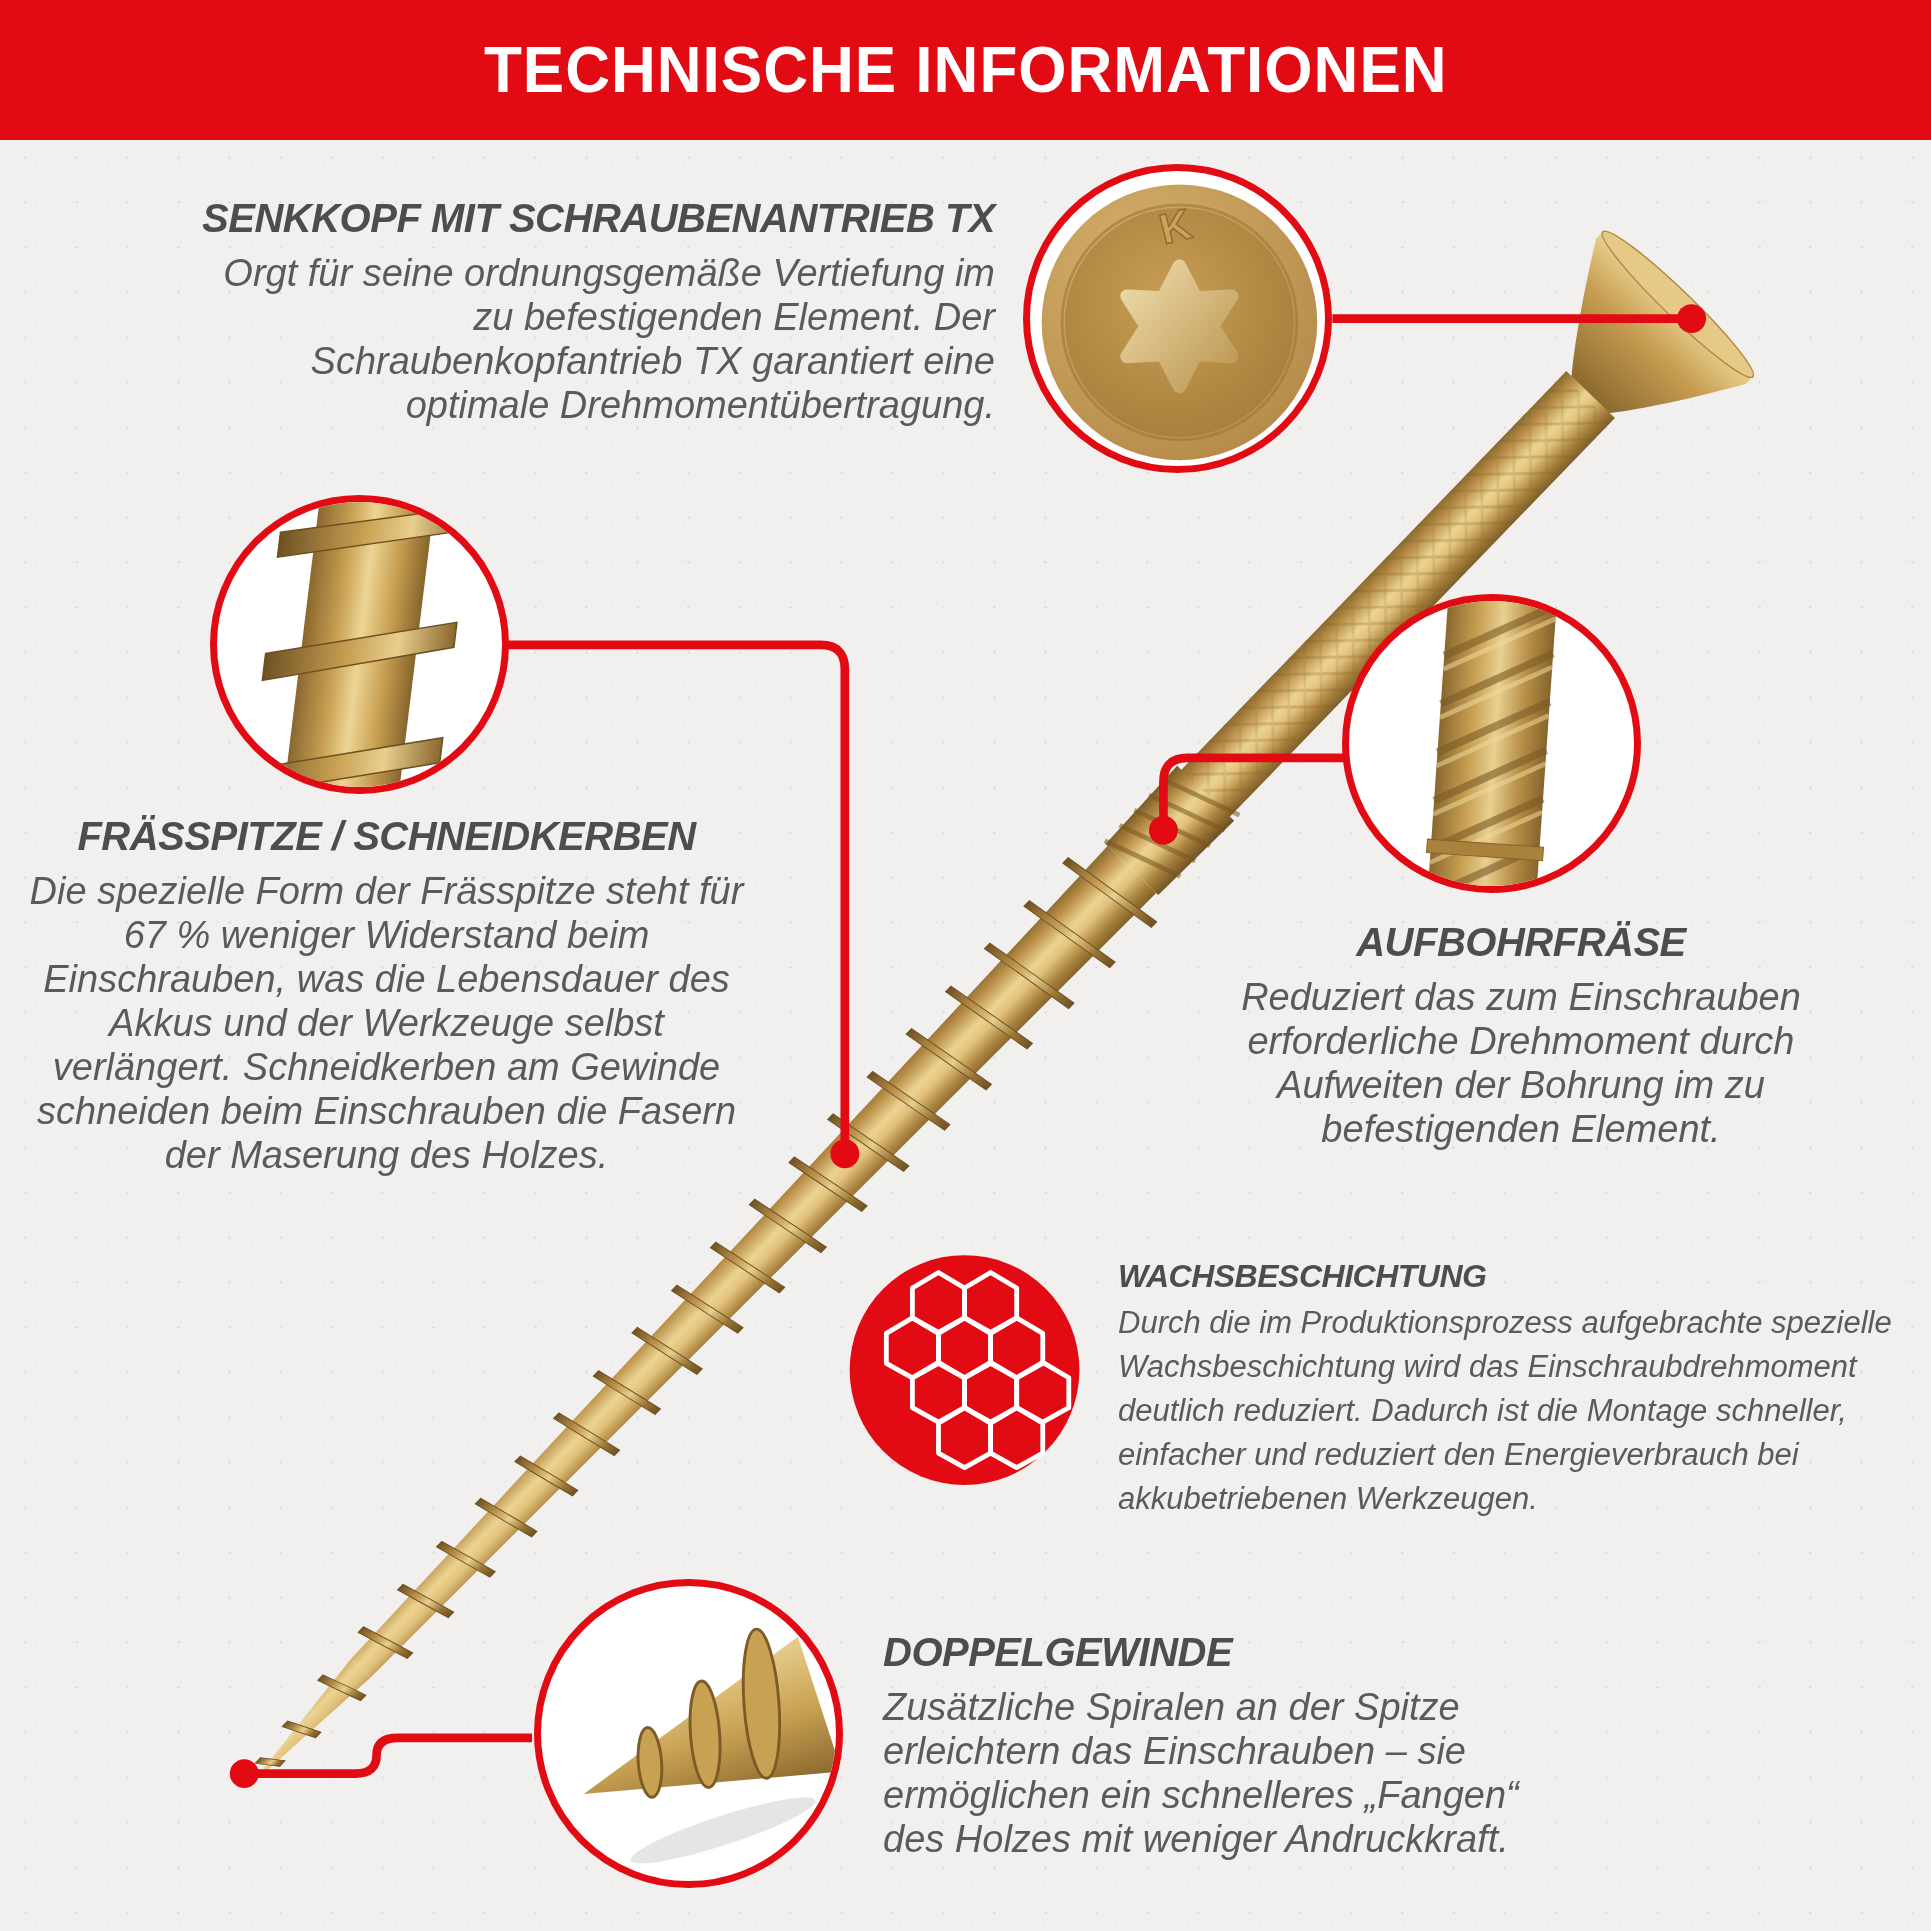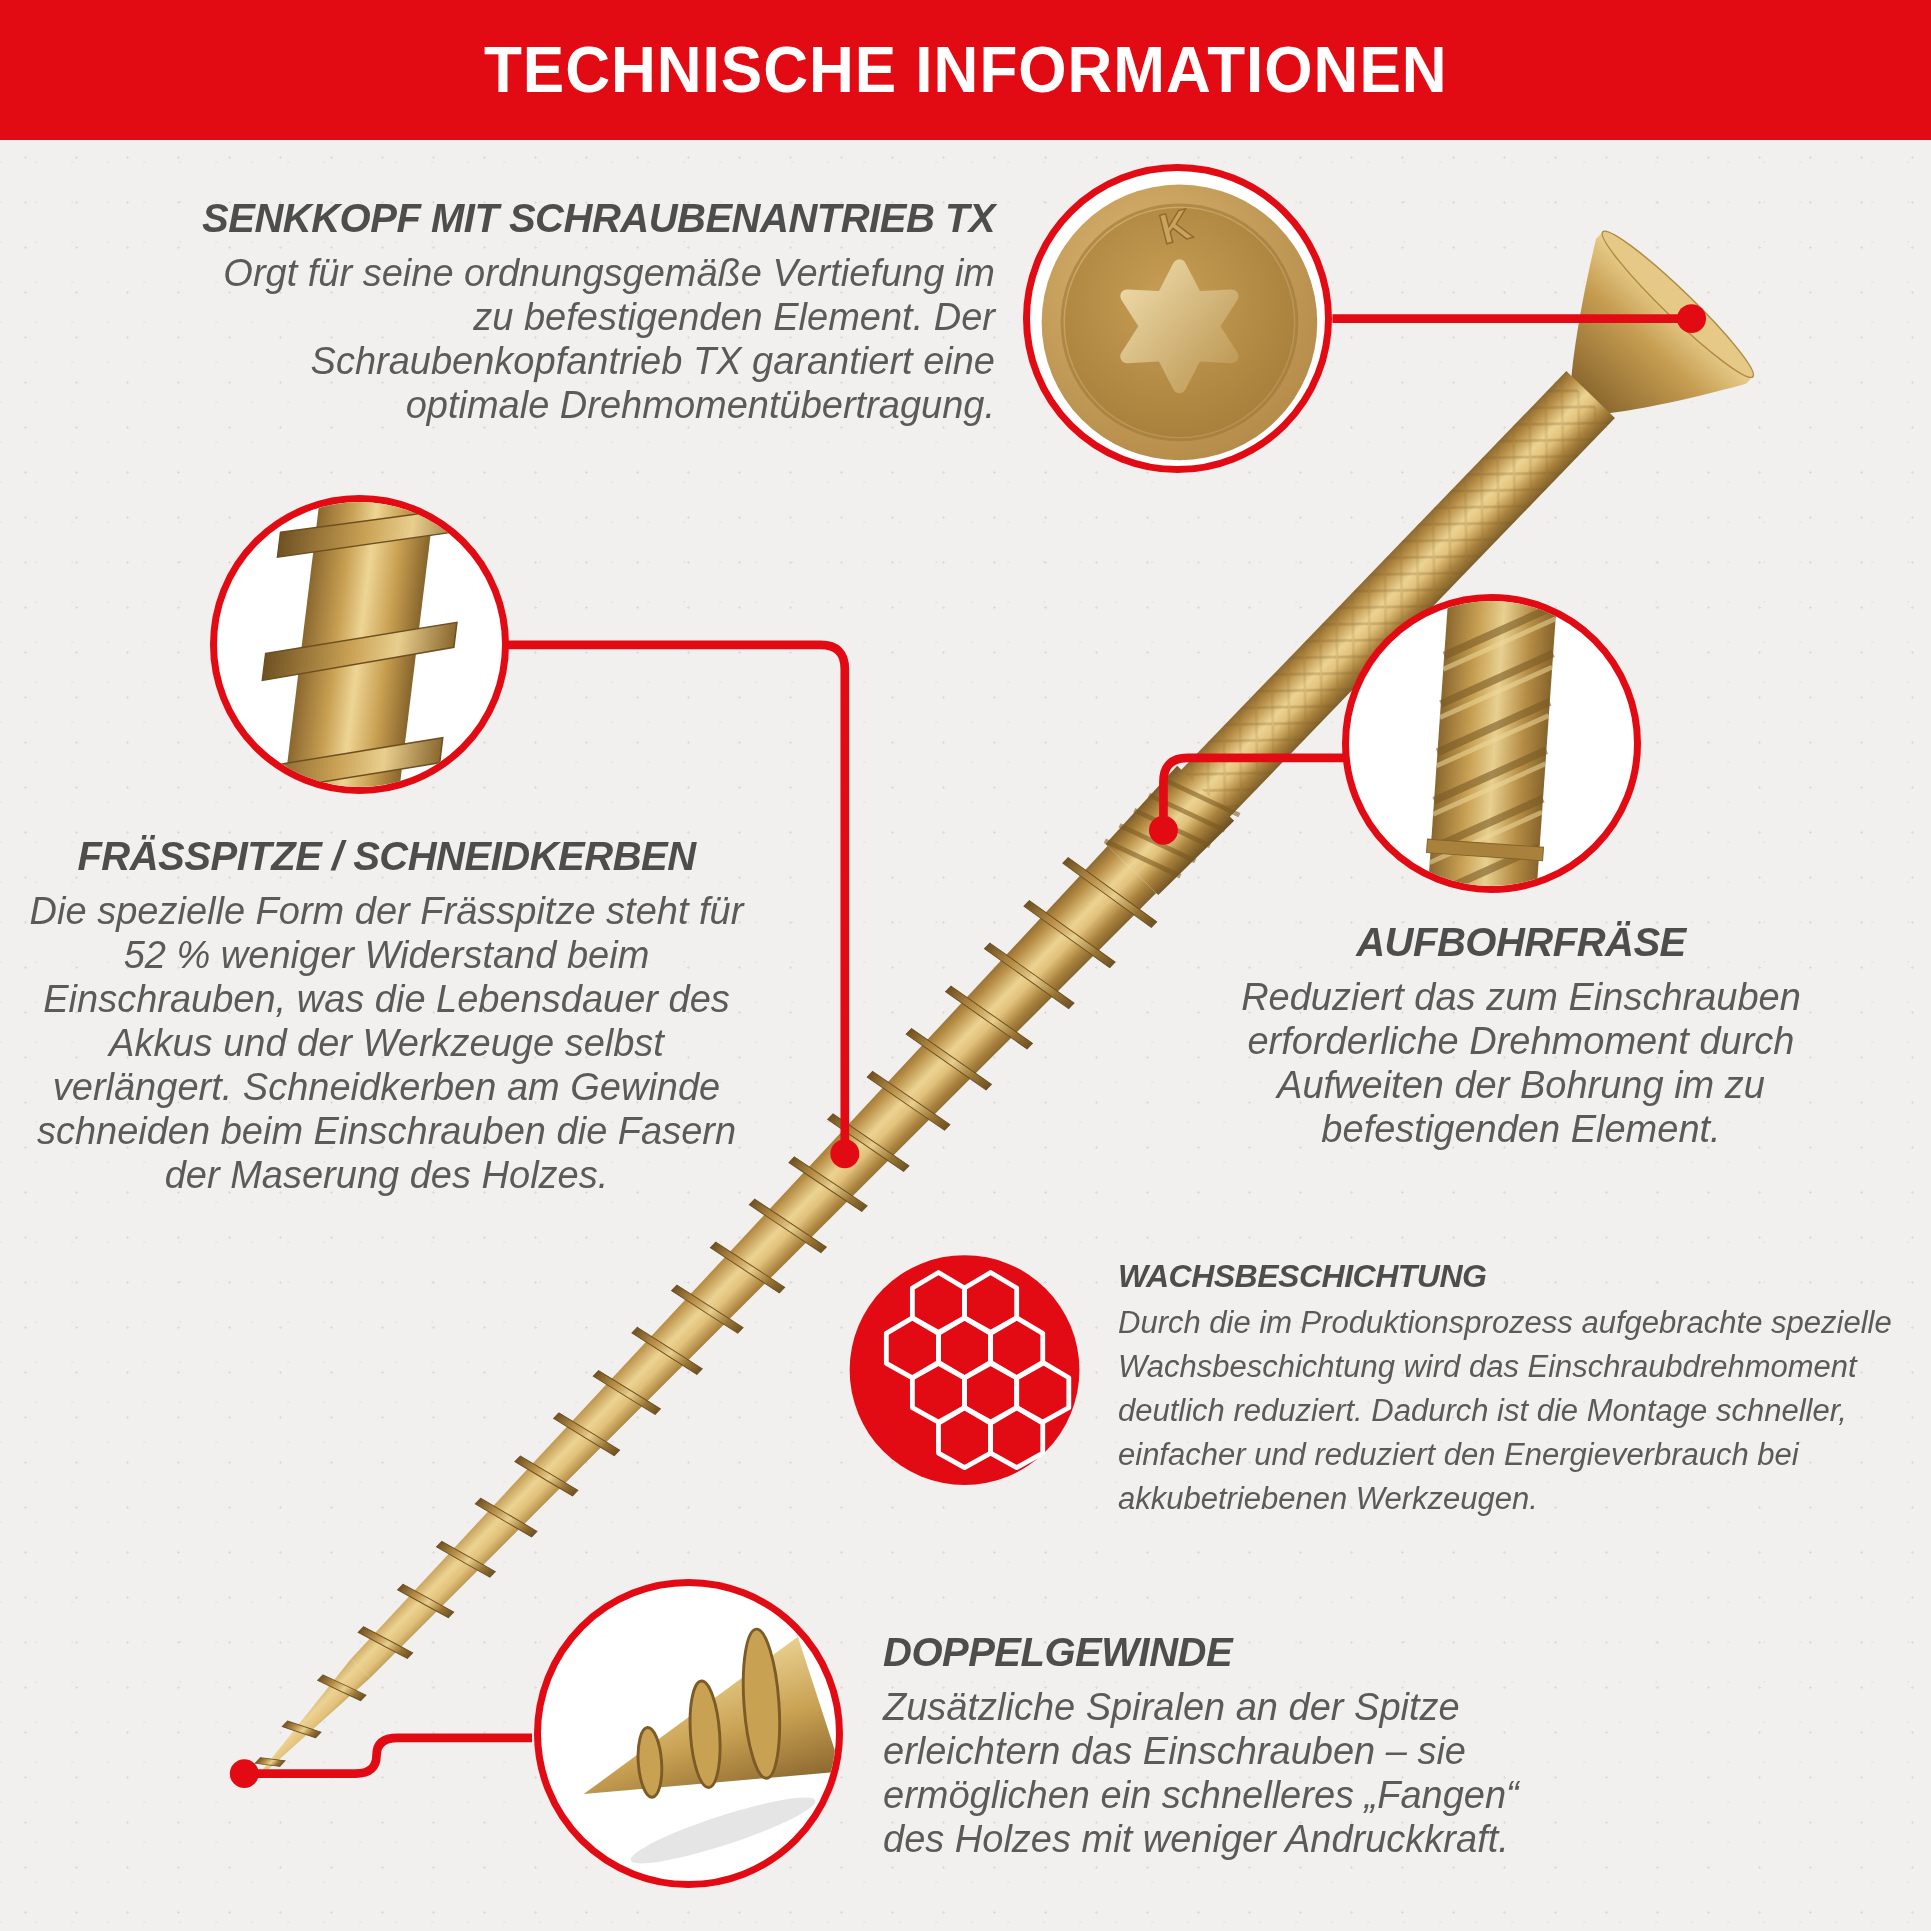--- a/index.html
+++ b/index.html
@@ -248,23 +248,23 @@
         <ellipse cx="233" cy="146" rx="18" ry="77" fill="#c9a153" stroke="#7c5b27" stroke-width="3" transform="rotate(14 233 146)"></ellipse>
       </g>
     </svg>
   </div>
 
   <section class="tb t-right" style="left:198px;top:196px;width:797px;">
     <h2>SENKKOPF MIT SCHRAUBENANTRIEB TX</h2>
     <p>Orgt für seine ordnungsgemäße Vertiefung im zu befestigenden Element. Der Schraubenkopfantrieb TX garantiert eine optimale Drehmomentübertragung.</p>
   </section>
 
-  <section class="tb t-center" style="left:27px;top:834px;width:719px;">
+  <section class="tb t-center" style="left:27px;top:814px;width:719px;">
     <h2>FRÄSSPITZE / SCHNEIDKERBEN</h2>
-    <p>Die spezielle Form der Frässpitze steht für 52 % weniger Widerstand beim Einschrauben, was die Lebensdauer des Akkus und der Werkzeuge selbst verlängert. Schneidkerben am Gewinde schneiden beim Einschrauben die Fasern der Maserung des Holzes.</p>
+    <p>Die spezielle Form der Frässpitze steht für 67 % weniger Widerstand beim Einschrauben, was die Lebensdauer des Akkus und der Werkzeuge selbst verlängert. Schneidkerben am Gewinde schneiden beim Einschrauben die Fasern der Maserung des Holzes.</p>
   </section>
 
   <section class="tb t-center" style="left:1176px;top:920px;width:690px;">
     <h2>AUFBOHRFRÄSE</h2>
     <p>Reduziert das zum Einschrauben erforderliche Drehmoment durch Aufweiten der Bohrung im zu befestigenden Element.</p>
   </section>
 
   <section class="tb small" style="left:1118px;top:1258px;width:792px;">
     <h2>WACHSBESCHICHTUNG</h2>
     <p>Durch die im Produktionsprozess aufgebrachte spezielle Wachsbeschichtung wird das Einschraubdrehmoment deutlich reduziert. Dadurch ist die Montage schneller, einfacher und reduziert den Energieverbrauch bei akkubetriebenen Werkzeugen.</p>

